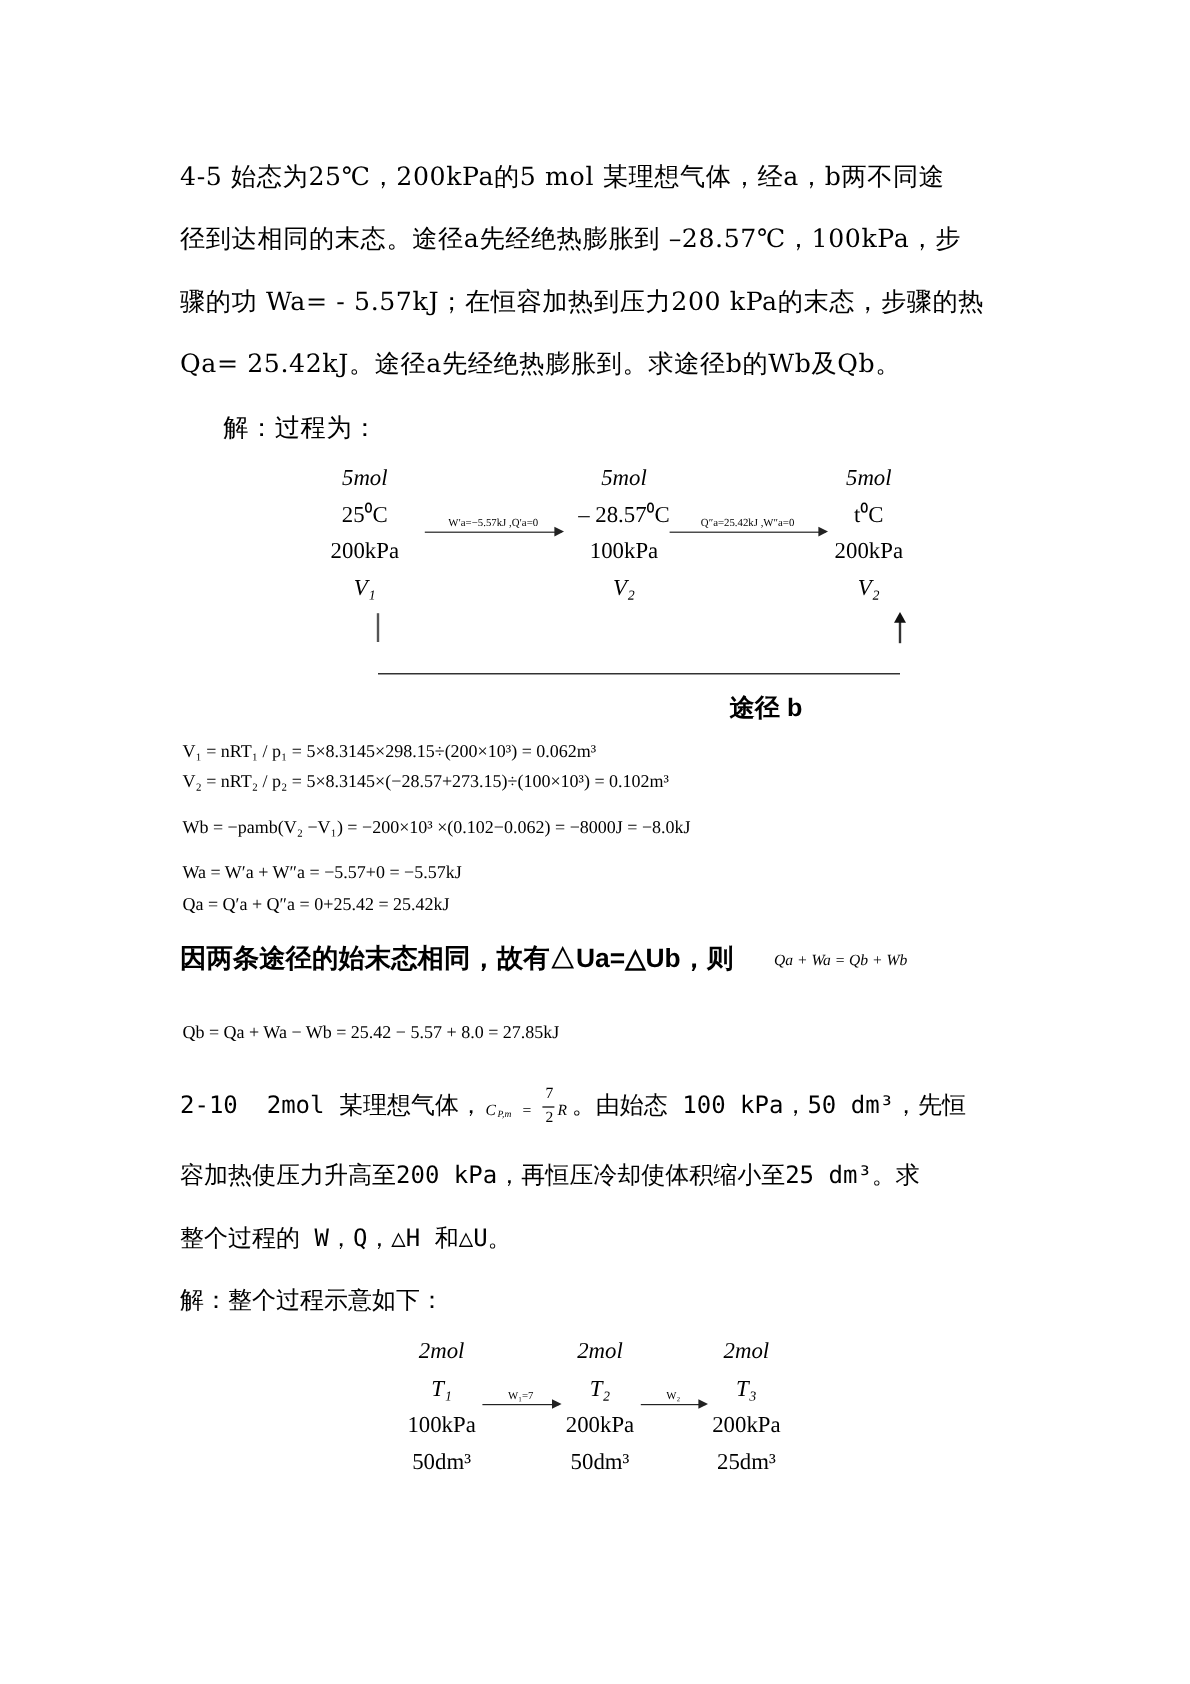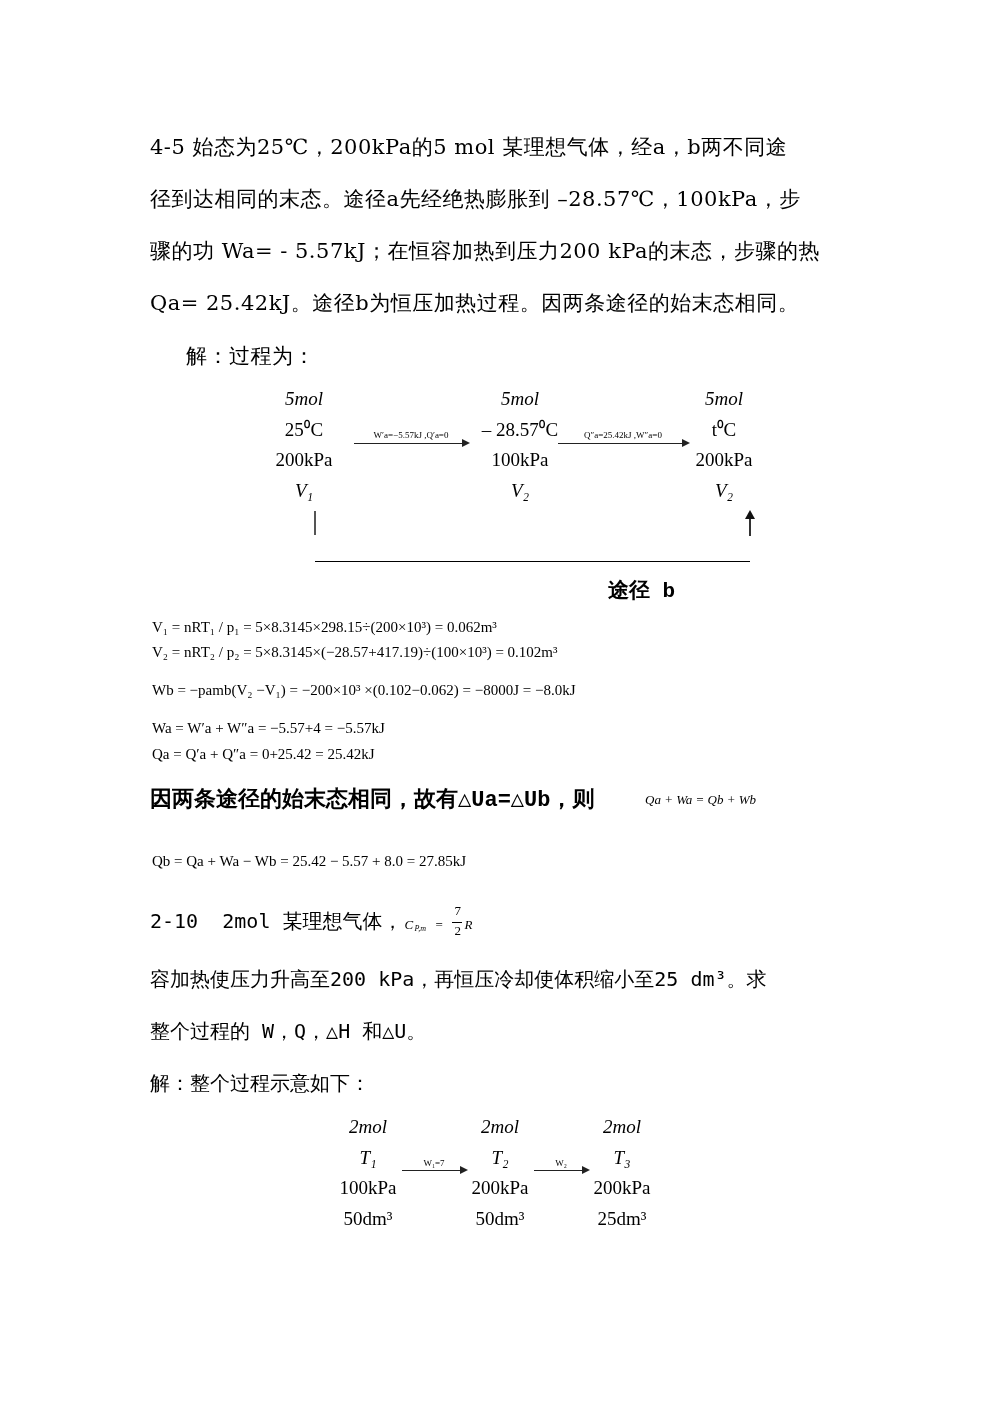--- a/index.html
+++ b/index.html
@@ -1,38 +1,38 @@
 <!DOCTYPE html>
 <html><head>
 <meta charset="utf-8">
 <style>
   html, body { margin: 0; padding: 0; background: #ffffff; }
   body { width: 992px; height: 1403px; position: relative; overflow: hidden; color: #000; }
   .abs { position: absolute; white-space: nowrap; }
   .cn { font-family: "DejaVu Serif", serif; font-size: 21px; letter-spacing: 0.5px; }
-  .cnb { font-family: Liberation Mono, monospace; font-size: 21px; font-weight: bold; text-align: center; }
+  .cnb { font-family: Liberation Sans, sans-serif; font-size: 21px; font-weight: bold; text-align: center; }
   .mono { font-family: "DejaVu Sans Mono", monospace; font-size: 20px; }
   .math { font-family: "Liberation Serif", serif; font-size: 19px; }
   .eq { font-family: "Liberation Serif", serif; font-size: 15px; }
   .state { text-align: center; width: 120px; line-height: 30.5px; }
   .arrow { position: absolute; height: 1px; background: #222; }
   .arrow::after { content: ""; position: absolute; right: -2px; top: -4px; border-left: 8px solid #222; border-top: 4px solid transparent; border-bottom: 4px solid transparent; }
   .arrow-label { position: absolute; font-family: "Liberation Serif", serif; font-size: 9px; white-space: nowrap; text-align: center; }
   .vline { position: absolute; width: 2px; background: #555; }
   .hline { position: absolute; height: 1px; background: #000; }
   .up-arrow { position: absolute; width: 2px; background: #333; }
   .up-arrow::before { content: ""; position: absolute; left: -4px; top: -8px; border-bottom: 9px solid #111; border-left: 5px solid transparent; border-right: 5px solid transparent; }
 </style>
 </head>
 <body>
 
 <div class="abs cn" style="left:150px; top:133px;">4-5 始态为25℃，200kPa的5 mol 某理想气体，经a，b两不同途</div>
 <div class="abs cn" style="left:150px; top:185px;">径到达相同的末态。途径a先经绝热膨胀到 –28.57℃，100kPa，步</div>
 <div class="abs cn" style="left:150px; top:237px;">骤的功 Wa= - 5.57kJ；在恒容加热到压力200 kPa的末态，步骤的热</div>
-<div class="abs cn" style="left:150px; top:289px;">Qa= 25.42kJ。途径b为恒压加热过程。因两条途径的始末态相同。</div>
+<div class="abs cn" style="left:150px; top:289px;">Qa= 25.42kJ。途径a先经绝热膨胀到。求途径b的Wb及Qb。</div>
 
 <div class="abs cn" style="left:186px; top:342px;">解：过程为：</div>
 
 <div>
   <div class="abs state math" style="left:244px; top:384px;">
     <div style="font-style:italic">5mol</div>
     <div>25⁰C</div>
     <div>200kPa</div>
     <div style="font-style:italic">V₁</div>
   </div>
@@ -57,40 +57,40 @@
     <div style="font-style:italic">V₂</div>
   </div>
 
   <div class="vline" style="left:314px; top:511px; height:24px;"></div>
   <div class="up-arrow" style="left:749px; top:518px; height:18px;"></div>
   <div class="hline" style="left:315px; top:561px; width:435px;"></div>
   <div class="abs cnb" style="left:608px; top:576px;">途径 b</div>
 </div>
 
 <div class="abs eq" style="left:152px; top:619px;">V₁ = nRT₁ / p₁ = 5×8.3145×298.15÷(200×10³) = 0.062m³</div>
-<div class="abs eq" style="left:152px; top:644px;">V₂ = nRT₂ / p₂ = 5×8.3145×(−28.57+417.19)÷(100×10³) = 0.102m³</div>
+<div class="abs eq" style="left:152px; top:644px;">V₂ = nRT₂ / p₂ = 5×8.3145×(−28.57+273.15)÷(100×10³) = 0.102m³</div>
 <div class="abs eq" style="left:152px; top:682px;">Wb = −pamb(V₂ −V₁) = −200×10³ ×(0.102−0.062) = −8000J = −8.0kJ</div>
-<div class="abs eq" style="left:152px; top:720px;">Wa = W′a + W″a = −5.57+4 = −5.57kJ</div>
+<div class="abs eq" style="left:152px; top:720px;">Wa = W′a + W″a = −5.57+0 = −5.57kJ</div>
 <div class="abs eq" style="left:152px; top:746px;text-align:right;">Qa = Q′a + Q″a = 0+25.42 = 25.42kJ</div>
 
 <div class="abs cnb" style="left:150px; top:784px; font-size:22px;">因两条途径的始末态相同，故有△Ua=△Ub，则</div>
 <div class="abs eq" style="left:645px; top:792px; font-size:13px; font-style:italic;">Qa + Wa = Qb + Wb</div>
 
 <div class="abs eq" style="left:152px; top:825px;margin-top:28px;">Qb = Qa + Wa − Wb = 25.42 − 5.57 + 8.0 = 27.85kJ</div>
 
 <div class="abs mono" style="left:150px; top:907px;">
   <span>2-10</span>&nbsp;&nbsp;<span>2mol 某理想气体，</span><span style="font-family:'Liberation Serif',serif; font-size:13px; font-style:italic; display:inline-block; position:relative; width:74px; height:30px; vertical-align:middle;">
     <span style="position:absolute; left:2px; top:10px;">C</span>
     <span style="position:absolute; left:12px; top:17px; font-size:8px;">P,m</span>
     <span style="position:absolute; left:33px; top:10px; font-style:normal;">=</span>
     <span style="position:absolute; left:52px; top:-4px; font-style:normal;">7</span>
     <span style="position:absolute; left:50px; top:15px; width:10px; height:1px; background:#000;"></span>
     <span style="position:absolute; left:52px; top:16px; font-style:normal;">2</span>
     <span style="position:absolute; left:62px; top:10px;">R</span>
-  </span>
+  </span><span>。由始态 100 kPa，50 dm³，先恒</span>
 </div>
 <div class="abs mono" style="left:150px; top:966px;">容加热使压力升高至200 kPa，再恒压冷却使体积缩小至25 dm³。求</div>
 <div class="abs mono" style="left:150px; top:1018px;">整个过程的 W，Q，△H 和△U。</div>
 <div class="abs mono" style="left:150px; top:1070px;">解：整个过程示意如下：</div>
 
 <div>
   <div class="abs state math" style="left:308px; top:1112px;">
     <div style="font-style:italic">2mol</div>
     <div style="font-style:italic">T₁</div>
     <div>100kPa</div>

